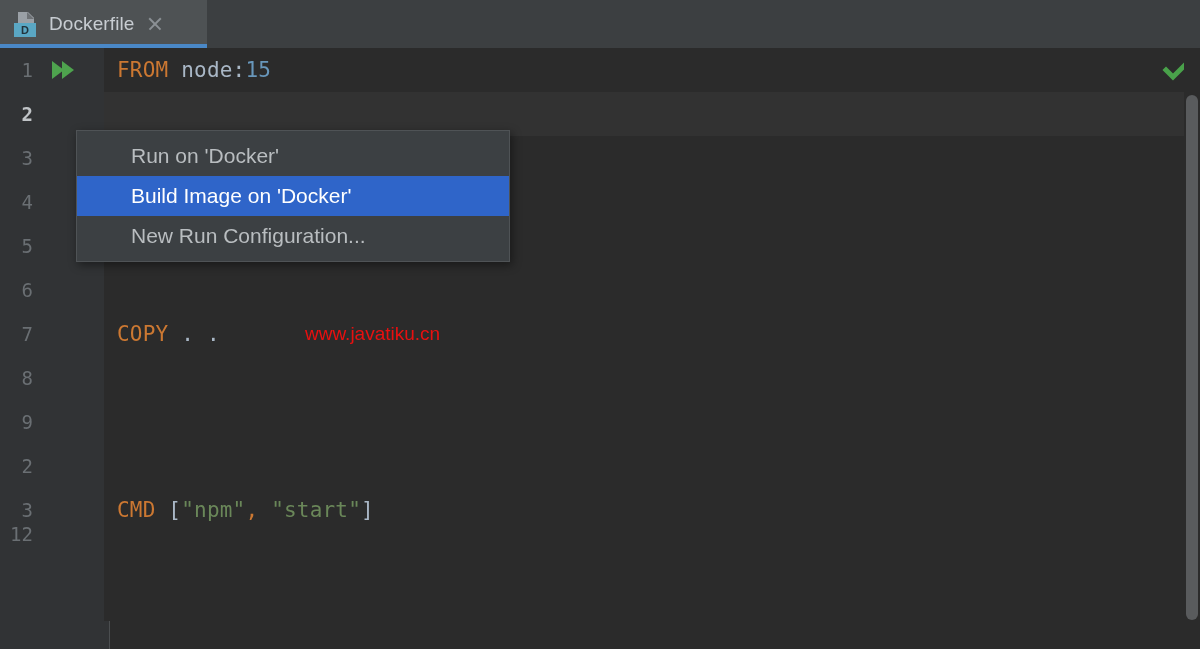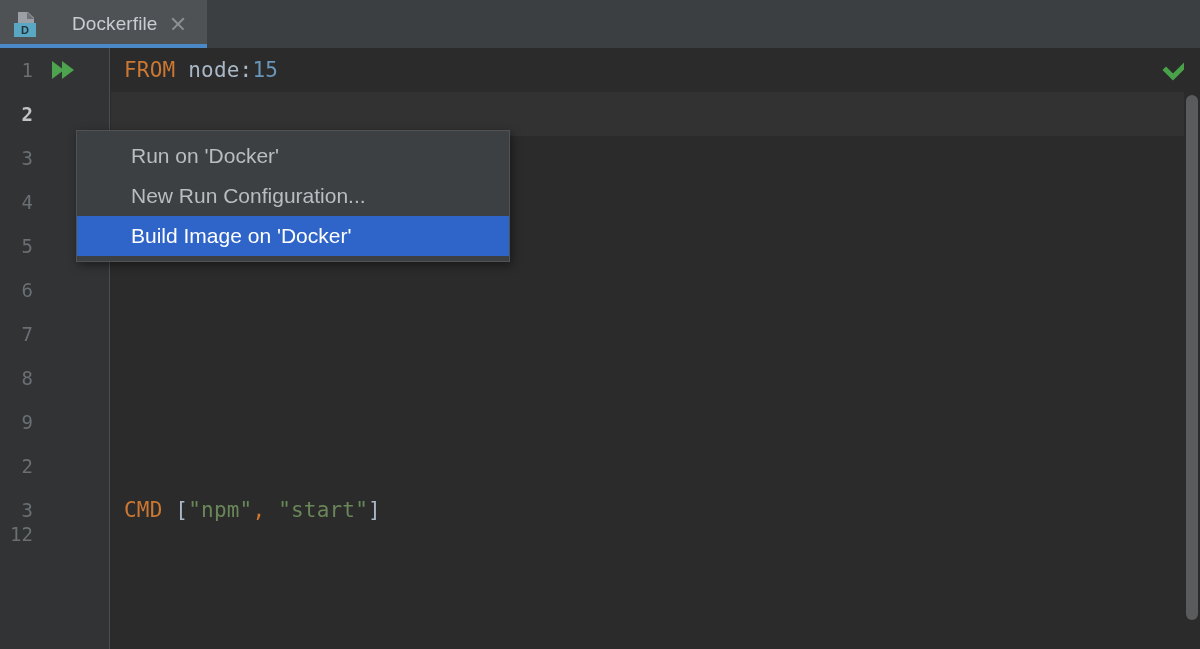--- a/index.html
+++ b/index.html
@@ -73,21 +73,20 @@
     font-size: 11px;
     font-weight: bold;
     color: #22333c;
     line-height: 1;
   }
   .tab-title {
     font-size: 19px;
     color: #c8cdd2;
     letter-spacing: 0.1px;
     white-space: nowrap;
-    margin-left: 23px;
   }
   .tab-close {
     margin-left: 12px;
     width: 18px; height: 18px;
     position: relative;
     flex: 0 0 18px;
     cursor: pointer;
   }
   .tab-close::before, .tab-close::after {
     content: "";
@@ -110,21 +109,21 @@
   .gutter {
     position: absolute;
     left: 0; top: 0;
     width: 110px; height: 601px;
     background: #313335;
     border-right: 1px solid #4b4e50;
   }
 
   .code-pane {
     position: absolute;
-    left: 111px; top: 0;
+    left: 104px; top: 0;
     right: 0; height: 573px;
     background: #2b2b2b;
   }
 
   .row {
     position: absolute;
     left: 0;
     width: 100%;
     height: 44px;
     line-height: 44px;
@@ -292,37 +291,41 @@
       <div class="caret-row-bg"></div>
 
       <div class="row" style="top:0px">
         <div class="code"><span class="kw">FROM</span><span class="txt"> node:</span><span class="num">15</span></div>
       </div>
 
       <div class="row" style="top:176px">
         <div class="code"><span class="kw">RUN</span><span class="txt"> </span><span class="shell-bg"><span class="kw">npm</span><span class="txt"> install</span></span></div>
       </div>
 
+      <div class="row" style="top:264px">
+        <div class="code"><span class="kw">COPY</span><span class="txt"> . .</span></div>
+        <div class="watermark">www.javatiku.cn</div>
+      </div>
 
 
       <div class="row" style="top:440px">
         <div class="code"><span class="kw">CMD</span><span class="txt"> [</span><span class="str">"npm"</span><span class="kw">,</span><span class="txt"> </span><span class="str">"start"</span><span class="txt">]</span></div>
       </div>
 
       <div class="inspect">
         <svg width="30" height="24" viewBox="0 0 30 24">
           <polyline points="4,12 11,19 26,4" fill="none" stroke="#49a14a" stroke-width="5" stroke-linecap="square" stroke-linejoin="miter"></polyline>
         </svg>
       </div>
 
       <div class="scroll-track">
         <div class="scroll-thumb"></div>
       </div>
     </div>
 
     <div class="ctxmenu">
       <div class="ctxitem">Run on 'Docker'</div>
+      <div class="ctxitem selected">Build Image on 'Docker'</div>
       <div class="ctxitem">New Run Configuration...</div>
-      <div class="ctxitem selected">Build Image on 'Docker'</div>
     </div>
 
   </div>
 </div>
 
 </body></html>

